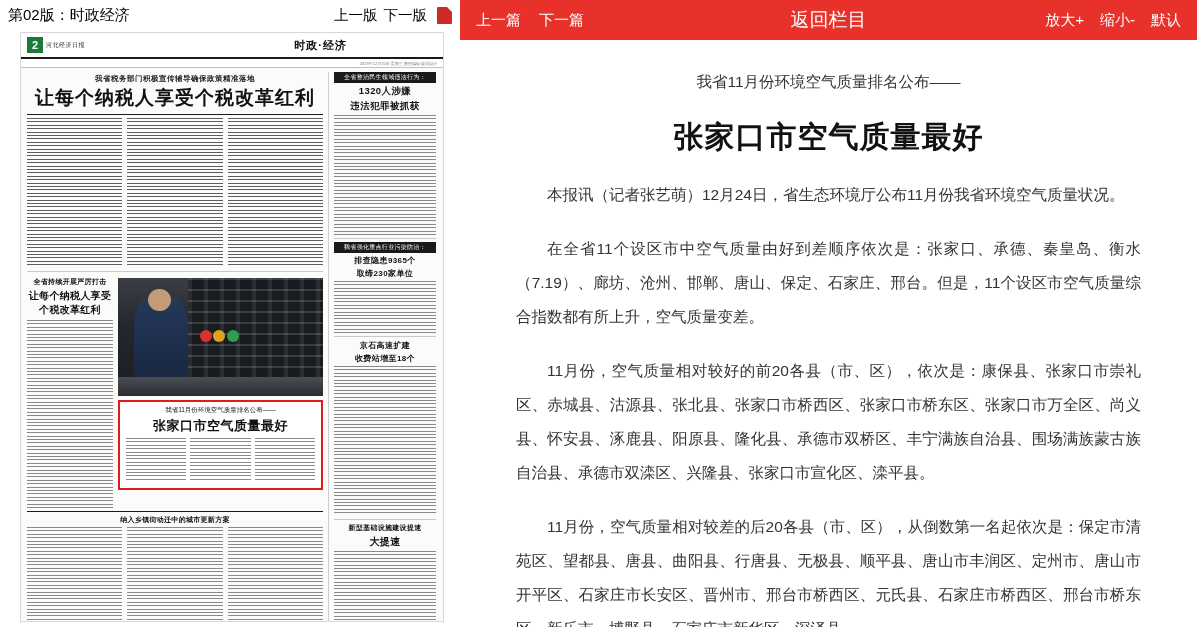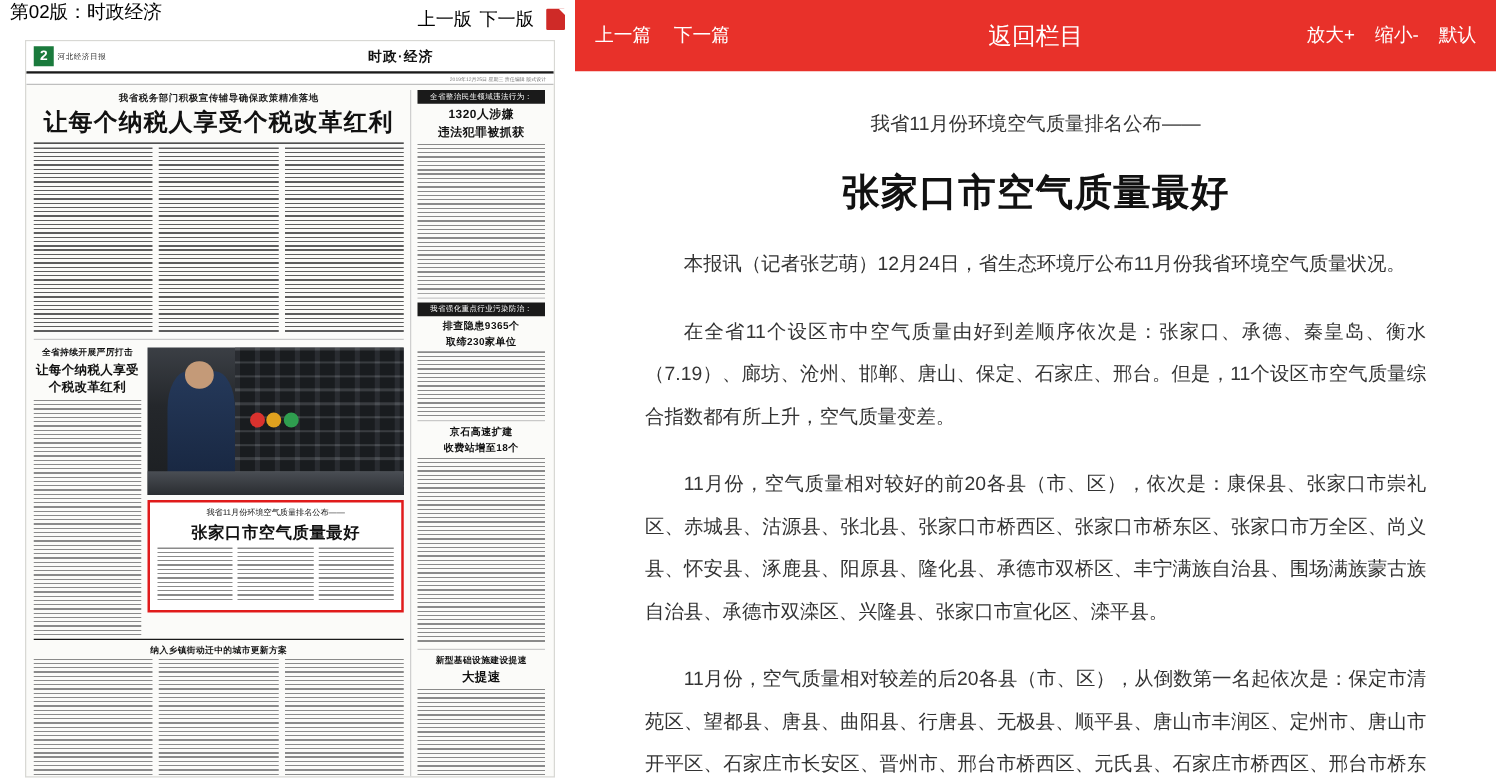--- a/index.html
+++ b/index.html
@@ -21,20 +21,21 @@
   .left-pane {
     width: 460px;
     height: 627px;
     position: relative;
     background: #ffffff;
     flex: 0 0 460px;
   }
   .left-topbar {
     height: 30px;
     display: flex;
+    align-items: center;
     padding: 0 8px;
     font-size: 14.5px;
     color: #111;
   }
   .left-topbar .edition {
     font-size: 15px;
     color: #000;
     white-space: nowrap;
   }
   .left-topbar .nav-links {
@@ -278,21 +279,21 @@
   .r-title.sm { font-size: 8px; }
 
   
   .right-pane {
     flex: 1;
     height: 627px;
     background: #fff;
     position: relative;
   }
   .red-bar {
-    height: 57px;
+    height: 40px;
     background: #e8312a;
     color: #fff;
     display: flex;
     align-items: center;
     padding: 0 16px;
     font-size: 15px;
   }
   .red-bar a { color:#fff; text-decoration:none; }
   .rb-left { display:flex; gap: 18px; }
   .rb-center {

